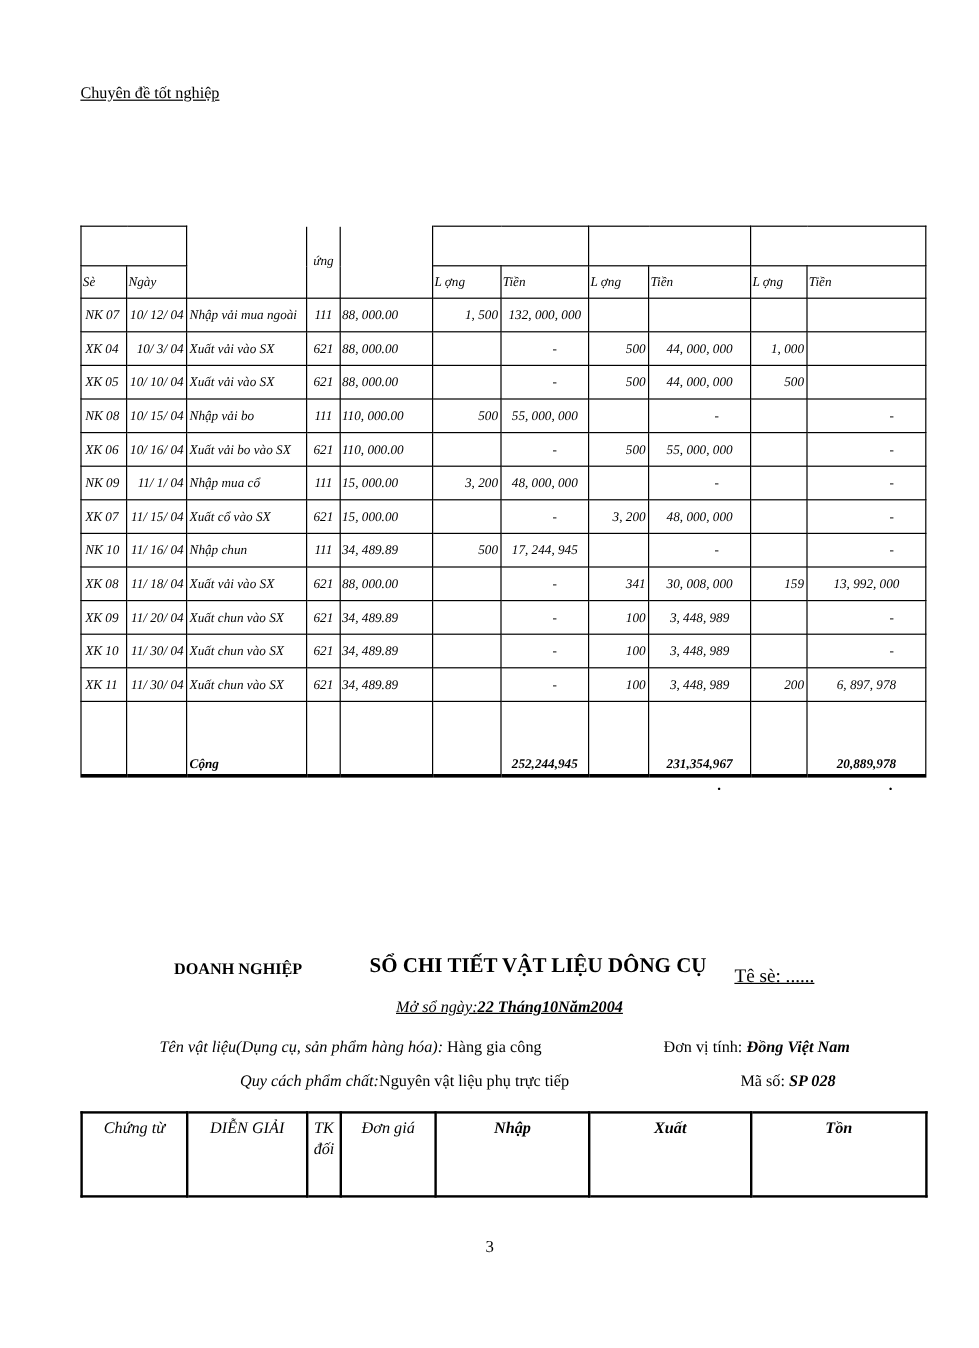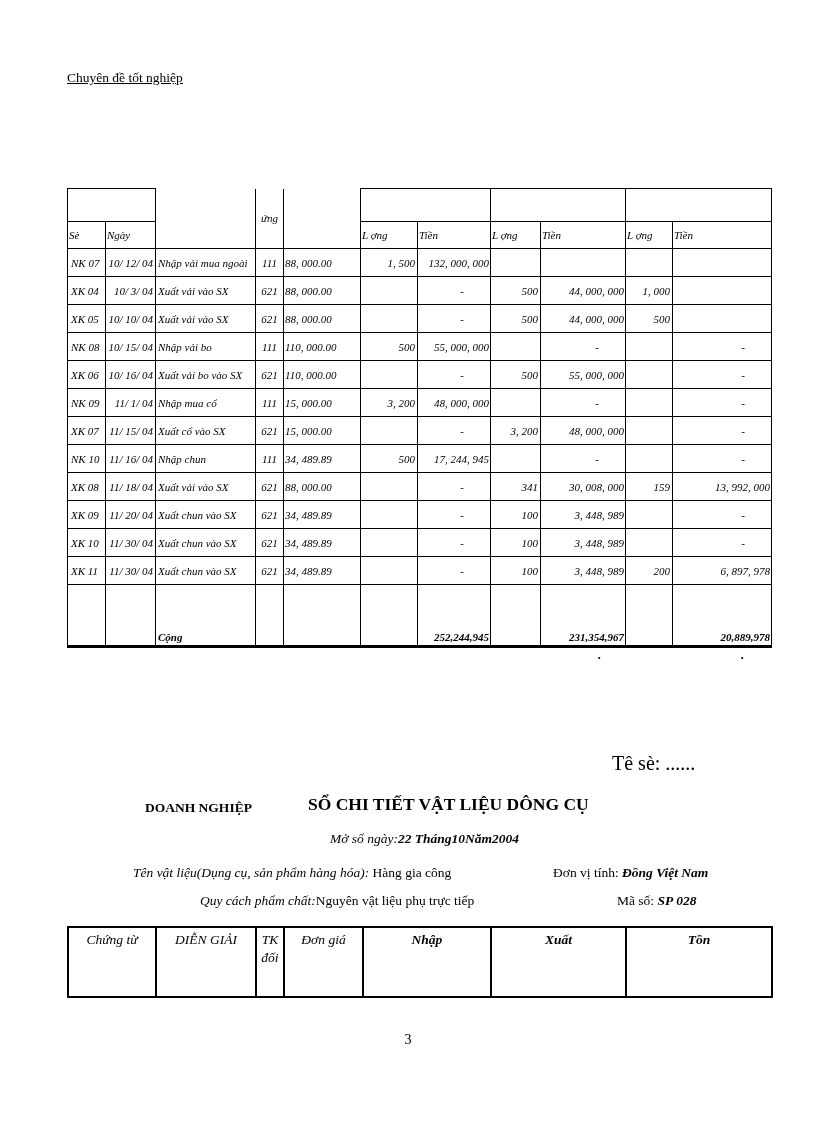--- a/index.html
+++ b/index.html
@@ -17,33 +17,33 @@
   .ledger tr.hr1 td{height:32px;}
   .ledger tr.hr2 td{height:26px;}
   .ledger tr.data td{height:27px;}
   .no-top{border-top:none !important;}
   .c-so{text-align:left;padding-left:3px !important;margin-top:16px;}
   .c-ngay{text-align:right;padding-right:2px !important;}
   .c-desc{text-align:left;padding-left:2px !important;}
   .c-tk{text-align:center;}
   .c-dg{text-align:left;}
   .c-l{text-align:right;padding-right:2px !important;}
-  .c-t{text-align:right;}
+  .c-t{text-align:center;}
   .c-ung{text-align:center;font-size:11.5px;}
   .dash{text-align:right !important;padding-right:26px !important;}
   .total-row td{height:58px;vertical-align:bottom;font-weight:bold;
         border-bottom:3px solid #000;padding-bottom:2px;}
   .stray-dot{position:absolute;font-size:13px;font-weight:bold;}
 
   
   .abs{position:absolute;white-space:nowrap;}
   .company{left:145px;top:800px;font-size:13.5px;font-weight:bold;}
   .main-title{left:308px;top:794px;font-size:17.5px;font-weight:bold;}
-  .te-so{left:612px;top:752px;font-size:20px;}
-  .open-date{left:330px;top:831px;font-size:13.5px;font-style:italic;}
+  .te-so{left:612px;top:805px;font-size:16px;text-decoration:underline;}
+  .open-date{left:330px;top:831px;font-size:13.5px;font-style:italic;text-decoration:underline;}
   .open-date b{font-weight:bold;}
   .line3-left{left:133px;top:865px;font-size:13.5px;}
   .line3-right{left:553px;top:865px;font-size:13.5px;}
   .line4-left{left:200px;top:893px;font-size:13.5px;}
   .line4-right{left:617px;top:893px;font-size:13.5px;}
   .lbl-i{font-style:italic;}
   .val-b{font-weight:normal;}
   .val-bi{font-weight:bold;font-style:italic;}
 
   

